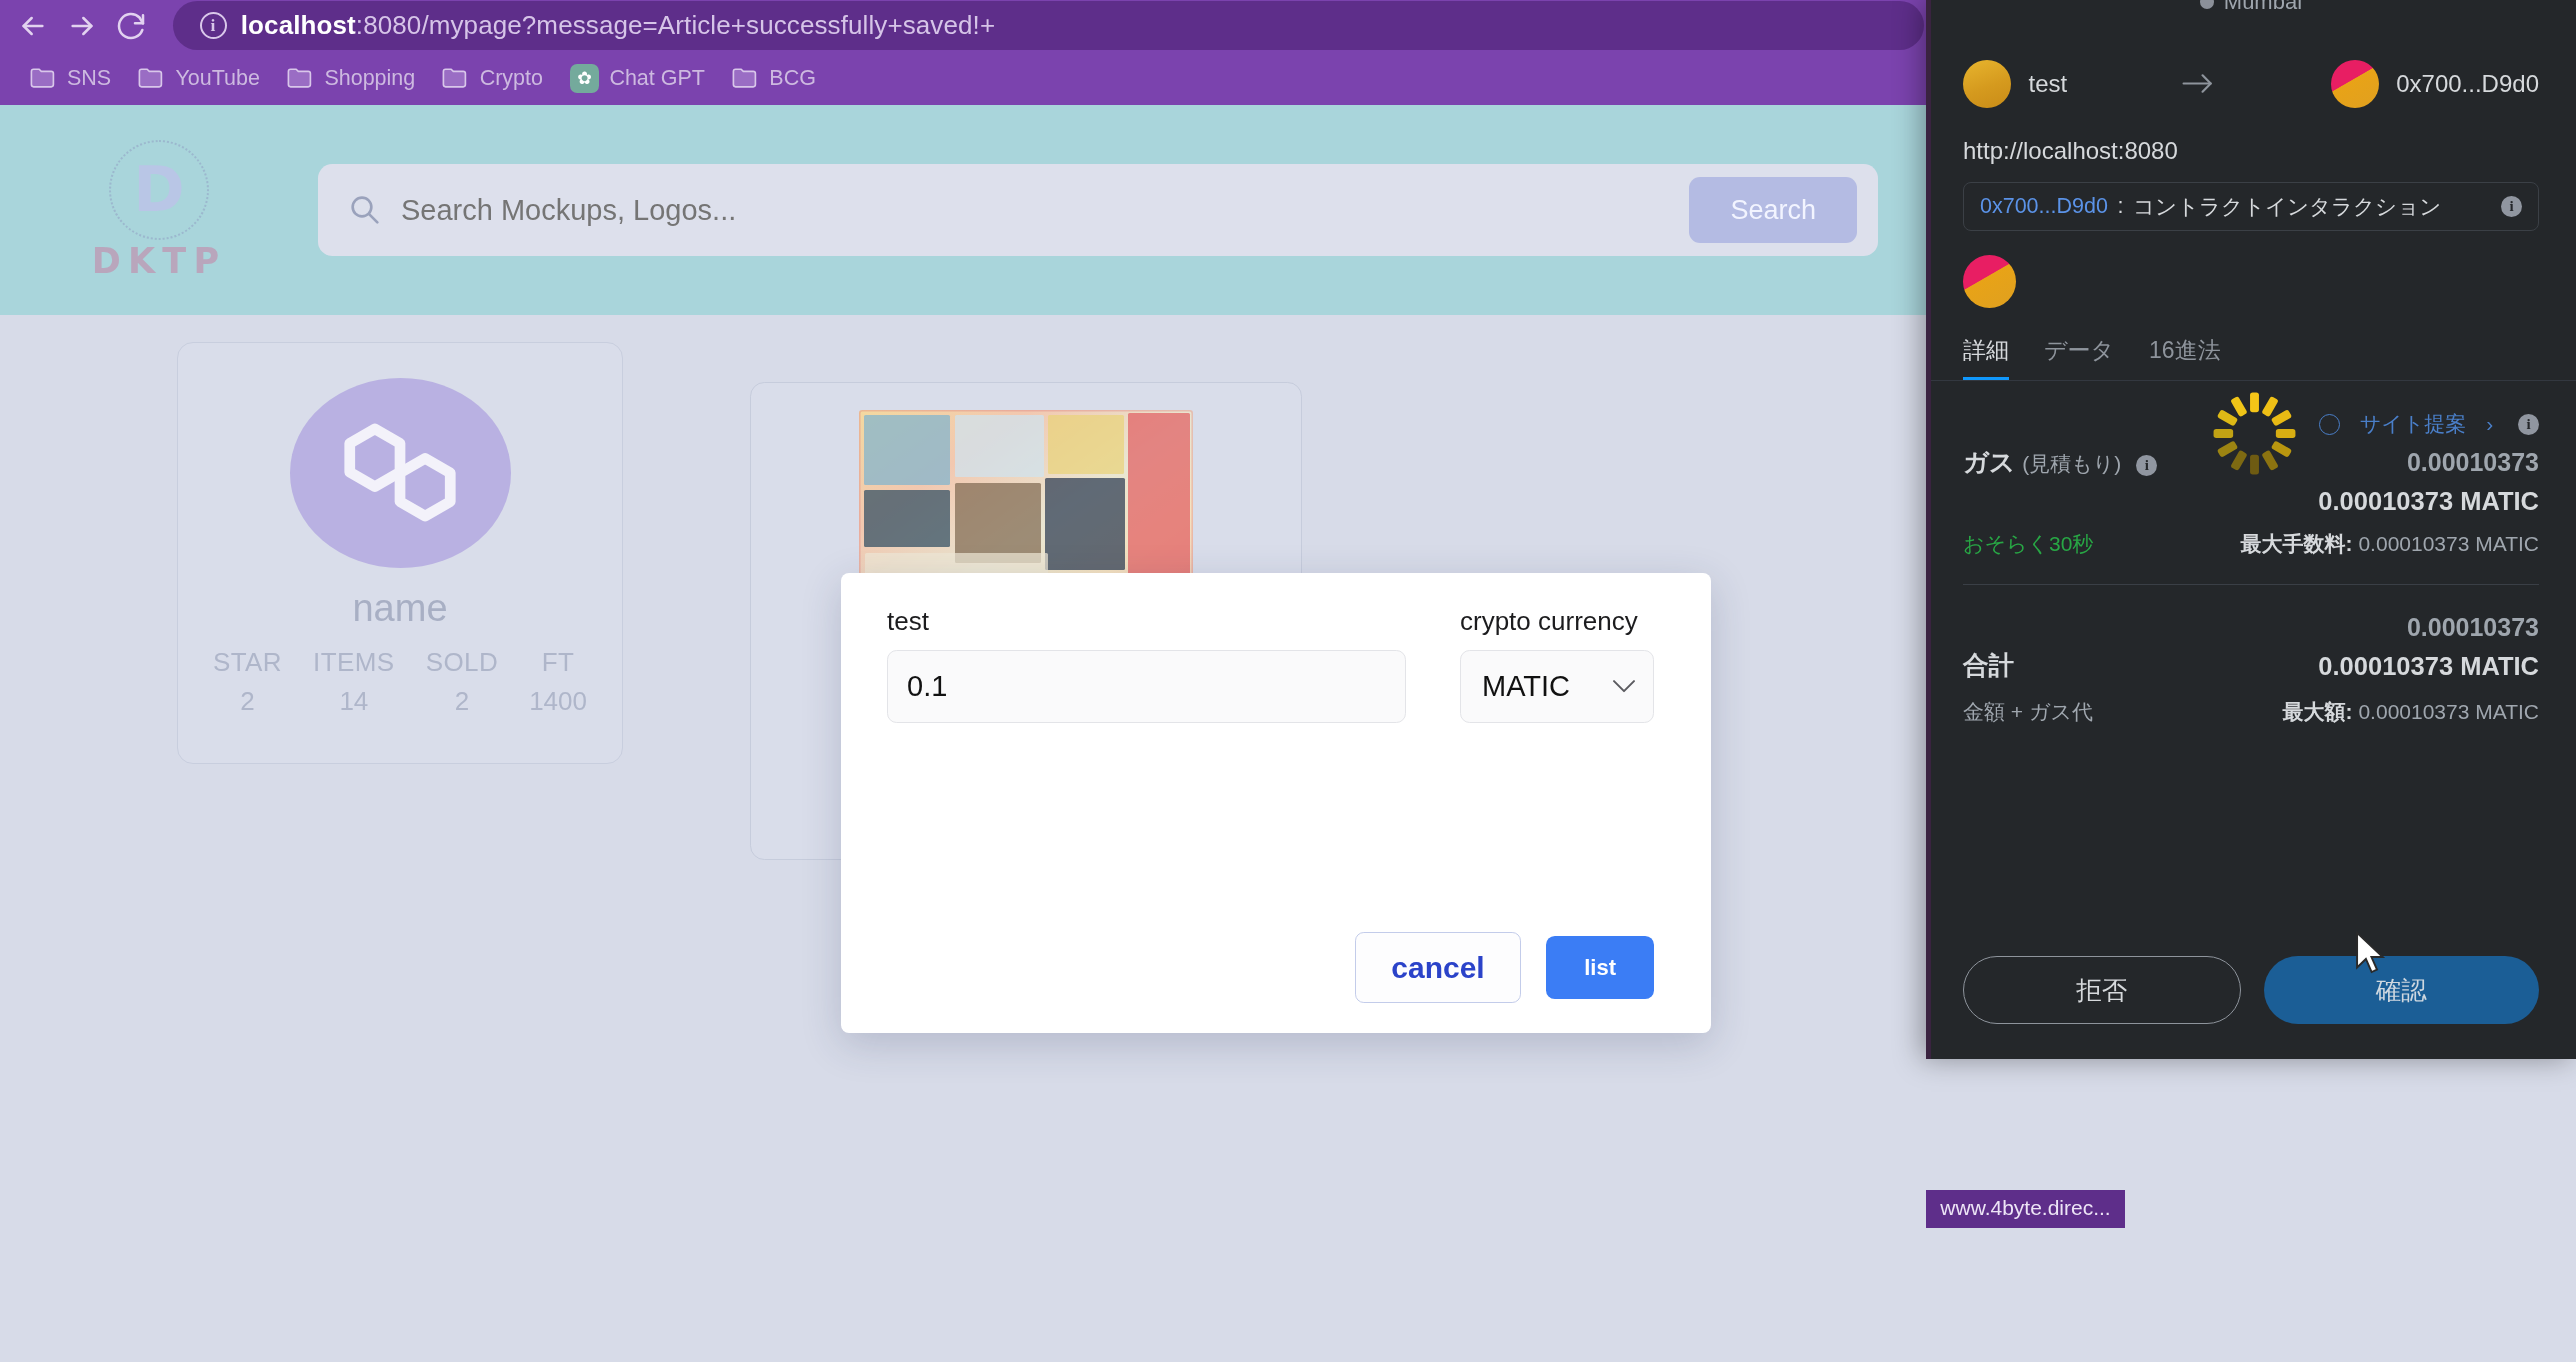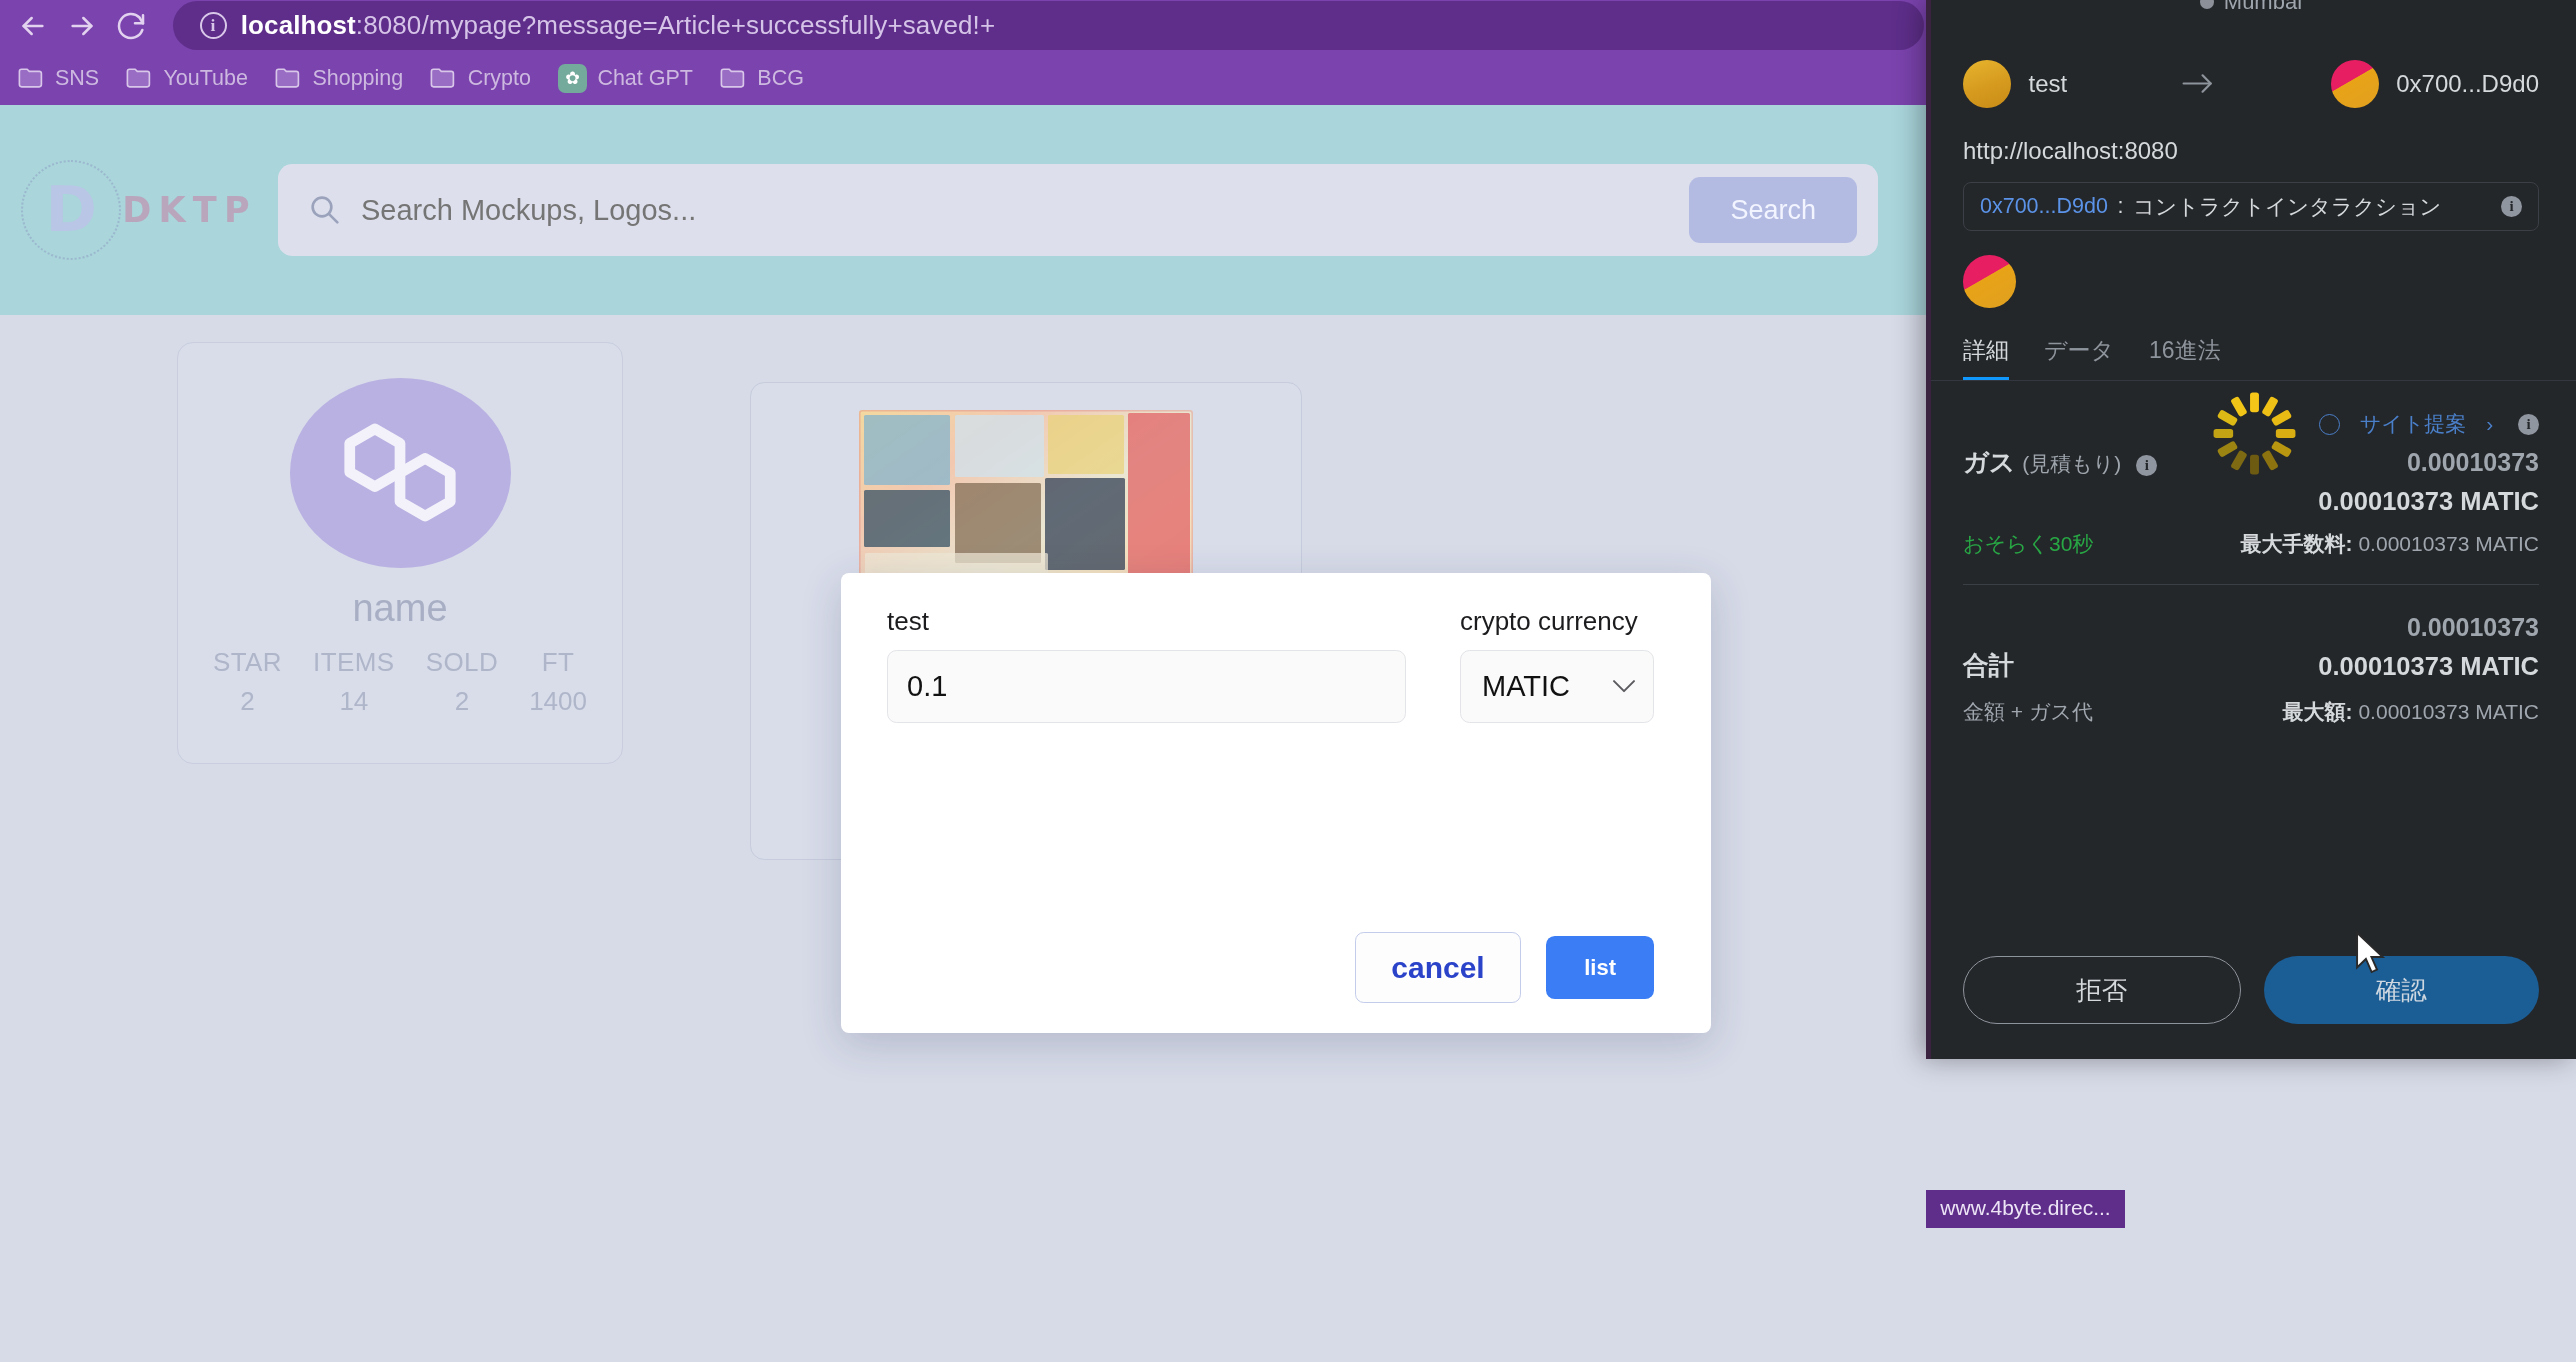--- a/index.html
+++ b/index.html
@@ -51,21 +51,21 @@
   .omni-url {
     font-size: 26px; color: #D6C4E8; white-space: nowrap;
     letter-spacing: 0.1px;
   }
   .omni-url .host { color: #FFFFFF; font-weight: bold; }
 
   .bookmark-row {
     position: absolute; top: 51px; left: 0;
     width: 1926px; height: 54px;
     display: flex; align-items: center;
-    padding-left: 8px; gap: 0px;
+    padding-left: 20px; gap: 0px;
   }
   .bm {
     display: flex; align-items: center; gap: 10.3px;
     padding: 0 17.5px 0 9.6px; height: 46px;
     color: #CDB9E0; font-size: 21.5px; white-space: nowrap;
   }
   .bm-folder {
     width: 27px; height: 22px; flex: 0 0 auto; position: relative;
   }
   .bm-folder svg { display: block; }
@@ -83,22 +83,22 @@
     background: #D7DBE8;
     overflow: hidden;
   }
   .site-header {
     position: relative;
     width: 1926px; height: 210px;
     background: #A9D5DB;
     display: flex; align-items: center;
   }
   .logo-block {
-    width: 278px; flex: 0 0 auto;
-    display: flex; flex-direction: row; align-items: center;
+    width: 318px; flex: 0 0 auto;
+    display: flex; flex-direction: column; align-items: center;
     justify-content: center; gap: 1px;
   }
   .logo-badge {
     width: 100px; height: 100px; border-radius: 50%;
     border: 2.4px dotted rgba(140,150,190,0.45);
     display: flex; align-items: center; justify-content: center;
     position: relative;
   }
   .logo-d {
     font-family: "DejaVu Sans", sans-serif;

